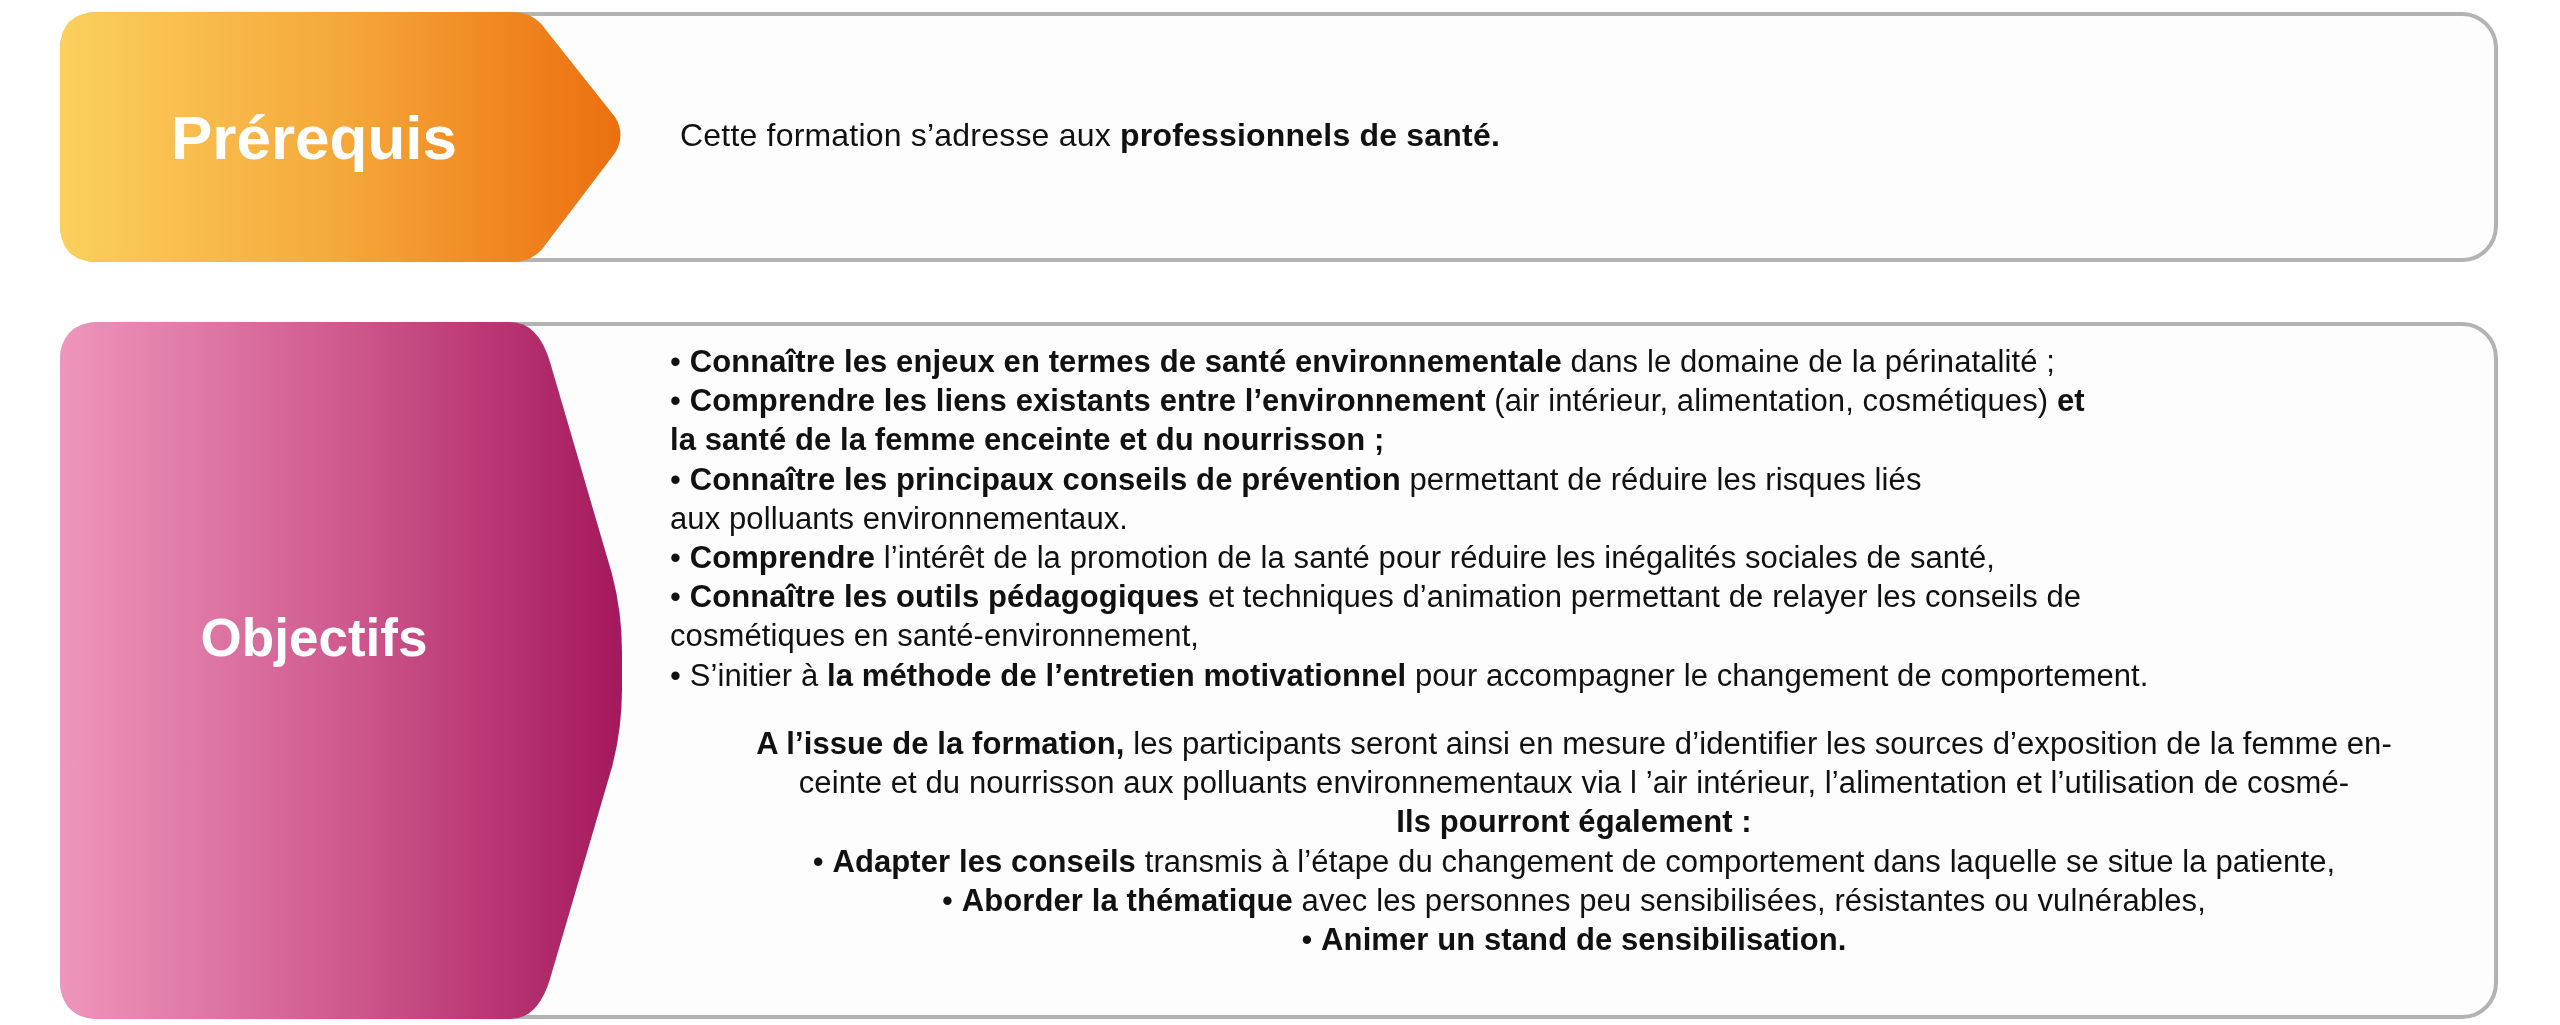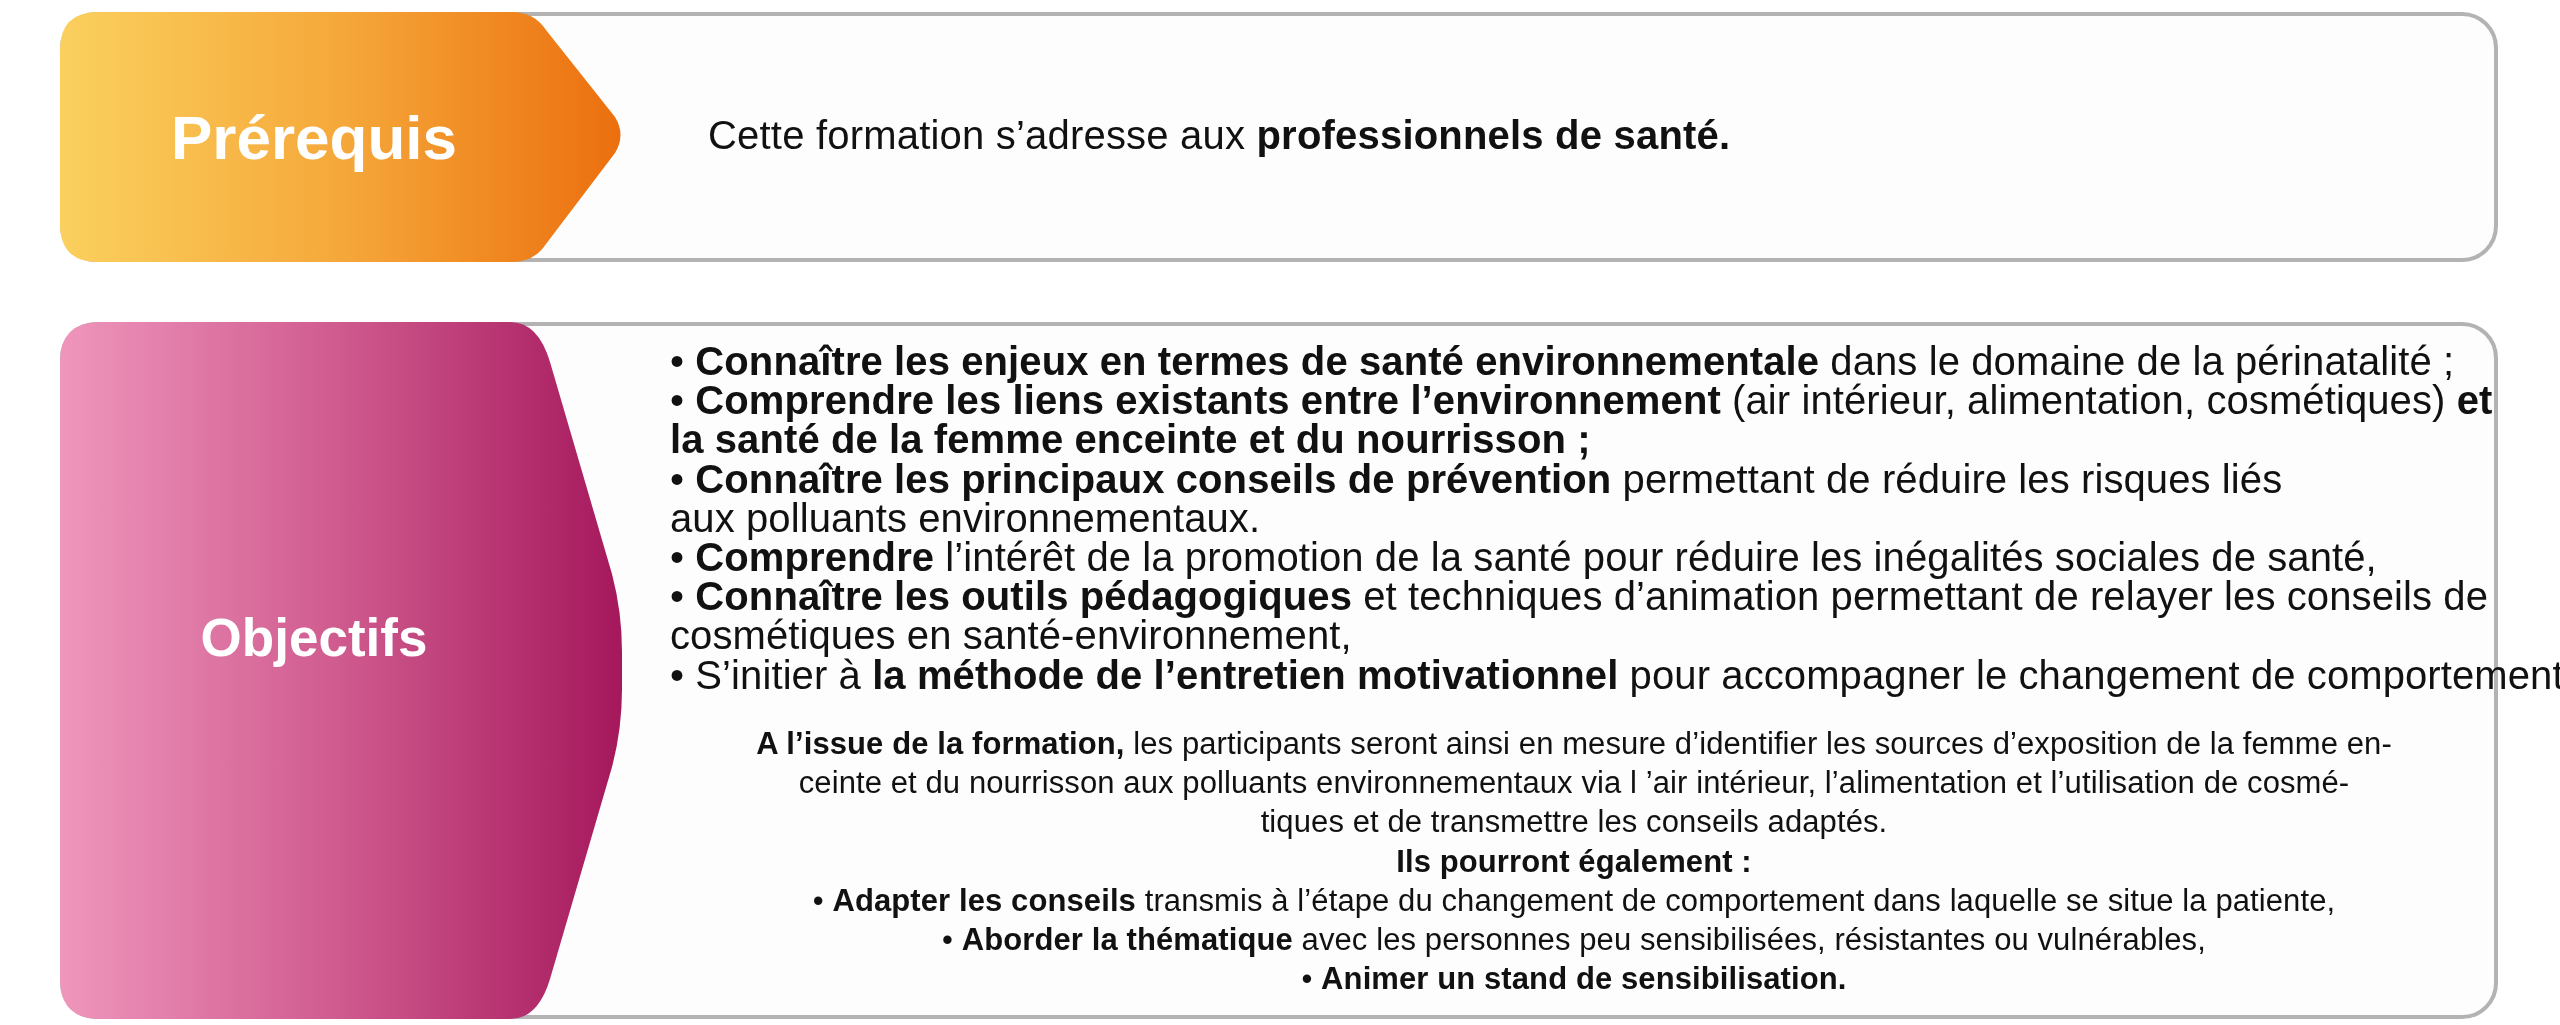--- a/index.html
+++ b/index.html
@@ -51,34 +51,34 @@
   .tab-obj .tab-label {
     width: 508px;
     top: 612px;
     top: 290px;
     font-size: 53px;
     line-height: 52px;
   }
 
   .prereq-text {
     position: absolute;
-    left: 708px;
+    left: 680px;
     top: 115px;
-    font-size: 40px;
+    font-size: 32px;
     line-height: 40px;
     white-space: nowrap;
     letter-spacing: 0.2px;
   }
 
   .obj-list {
     position: absolute;
     left: 670px;
     top: 342px;
     width: 1780px;
-    font-size: 40px;
+    font-size: 31px;
     line-height: 39.2px;
     letter-spacing: 0.1px;
   }
   .obj-list .line {
     display: block;
     white-space: nowrap;
   }
   .outcome {
     position: absolute;
     left: 674px;
@@ -142,18 +142,17 @@
   <span class="line"><span>aux polluants environnementaux.</span></span>
   <span class="line"><span>•</span> <b>Comprendre</b><span> l’intérêt de la promotion de la santé pour réduire les inégalités sociales de santé,</span></span>
   <span class="line"><span>•</span> <b>Connaître les outils pédagogiques</b><span> et techniques d’animation permettant de relayer les conseils de</span></span>
   <span class="line"><span>cosmétiques en santé-environnement,</span></span>
   <span class="line"><span>•</span> <span>S’initier à </span><b>la méthode de l’entretien motivationnel</b><span> pour accompagner le changement de comportement.</span></span>
 </div>
 
 <div class="outcome">
   <span class="line"><b>A l’issue de la formation,</b><span> les participants seront ainsi en mesure d’identifier les sources d’exposition de la femme en-</span></span>
   <span class="line">ceinte et du nourrisson aux polluants environnementaux via l ’air intérieur, l’alimentation et l’utilisation de cosmé-</span>
-  <span class="line">tiques et de transmettre les conseils adaptés.</span>
   <b class="line">Ils pourront également :</b>
   <span class="line"><span>•</span> <b>Adapter les conseils</b><span> transmis à l’étape du changement de comportement dans laquelle se situe la patiente,</span></span>
   <span class="line"><span>•</span> <b>Aborder la thématique</b><span> avec les personnes peu sensibilisées, résistantes ou vulnérables,</span></span>
   <span class="line"><span>•</span> <b>Animer un stand de sensibilisation.</b><span></span></span>
 </div>
 
 </body></html>

